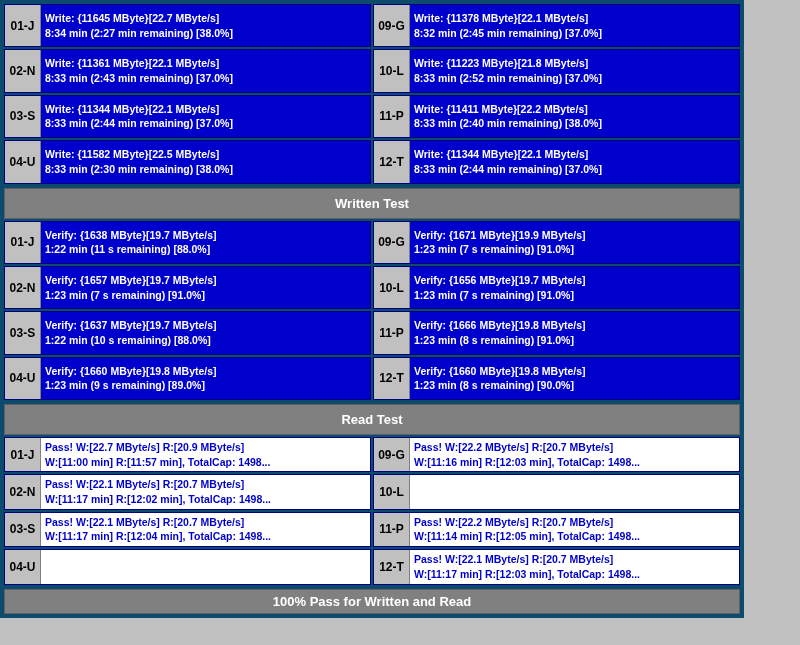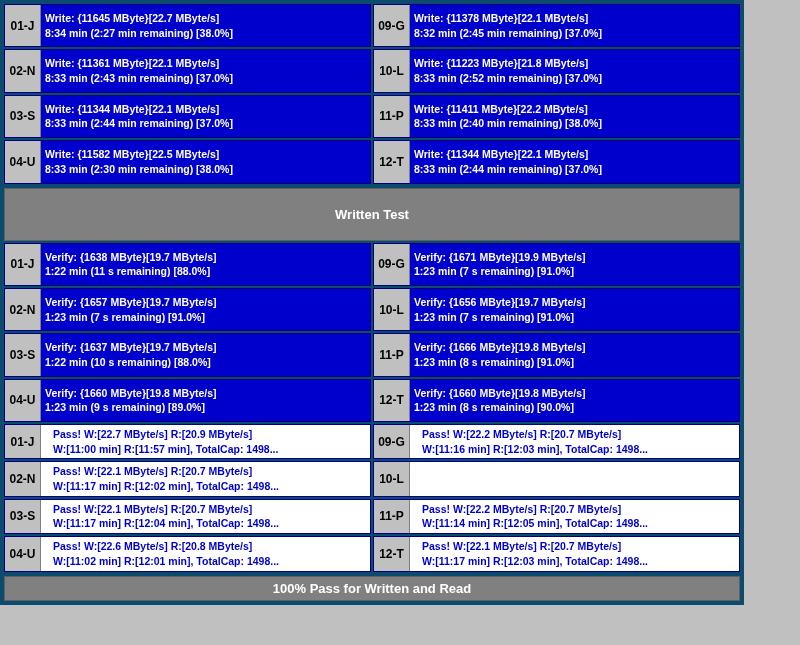--- a/index.html
+++ b/index.html
@@ -55,21 +55,21 @@
       line-height: 1.4;
       font-weight: bold;
     }
 
     .section-label {
       text-align: center;
       background: #808080;
       color: #fff;
       font-size: 13px;
       font-weight: bold;
-      padding: 18px 0;
+      padding: 7px 0;
       margin: 4px 0 2px 0;
       border: 1px solid #606060;
     }
 
     .pass-cell {
       display: flex;
       align-items: stretch;
       background: #fff;
       border: 1px solid #000080;
     }
@@ -84,21 +84,21 @@
       justify-content: center;
       padding: 2px 4px;
       min-width: 36px;
       border-right: 1px solid #808080;
     }
 
     .pass-info {
       flex: 1;
       color: #0000cd;
       font-size: 10.5px;
-      padding: 2px 12px;
+      padding: 2px 4px;
       line-height: 1.4;
       font-weight: bold;
     }
 
     .final-status {
       text-align: center;
       background: #808080;
       color: #fff;
       font-size: 13px;
       font-weight: bold;
@@ -213,20 +213,21 @@
       </div>
         <div class="device-cell">
         <div class="device-label">12-T</div>
         <div class="device-info">
           Verify: {1660 MByte}[19.8 MByte/s]<br>1:23 min (8 s remaining)  [90.0%]
         </div>
       </div>
       </div>
   </div>
 
+  <div class="section-label">Read Test</div>
 
   <div class="section">
     <div class="grid-2col" id="read-grid">
     <div class="pass-cell">
         <div class="pass-label">01-J</div>
         <div class="pass-info">
           Pass! W:[22.7 MByte/s] R:[20.9 MByte/s]<br>W:[11:00 min] R:[11:57 min], TotalCap: 1498...
         </div>
       </div>
         <div class="pass-cell">
@@ -251,23 +252,20 @@
         </div>
       </div>
         <div class="pass-cell">
         <div class="pass-label">11-P</div>
         <div class="pass-info">
           Pass! W:[22.2 MByte/s] R:[20.7 MByte/s]<br>W:[11:14 min] R:[12:05 min], TotalCap: 1498...
         </div>
       </div>
         <div class="pass-cell">
         <div class="pass-label">04-U</div>
-        <div class="pass-info">
-          Pass! W:[22.6 MByte/s] R:[20.8 MByte/s]<br>W:[11:02 min] R:[12:01 min], TotalCap: 1498...
-        </div>
       </div>
         <div class="pass-cell">
         <div class="pass-label">12-T</div>
         <div class="pass-info">
           Pass! W:[22.1 MByte/s] R:[20.7 MByte/s]<br>W:[11:17 min] R:[12:03 min], TotalCap: 1498...
         </div>
       </div>
       </div>
   </div>
 

